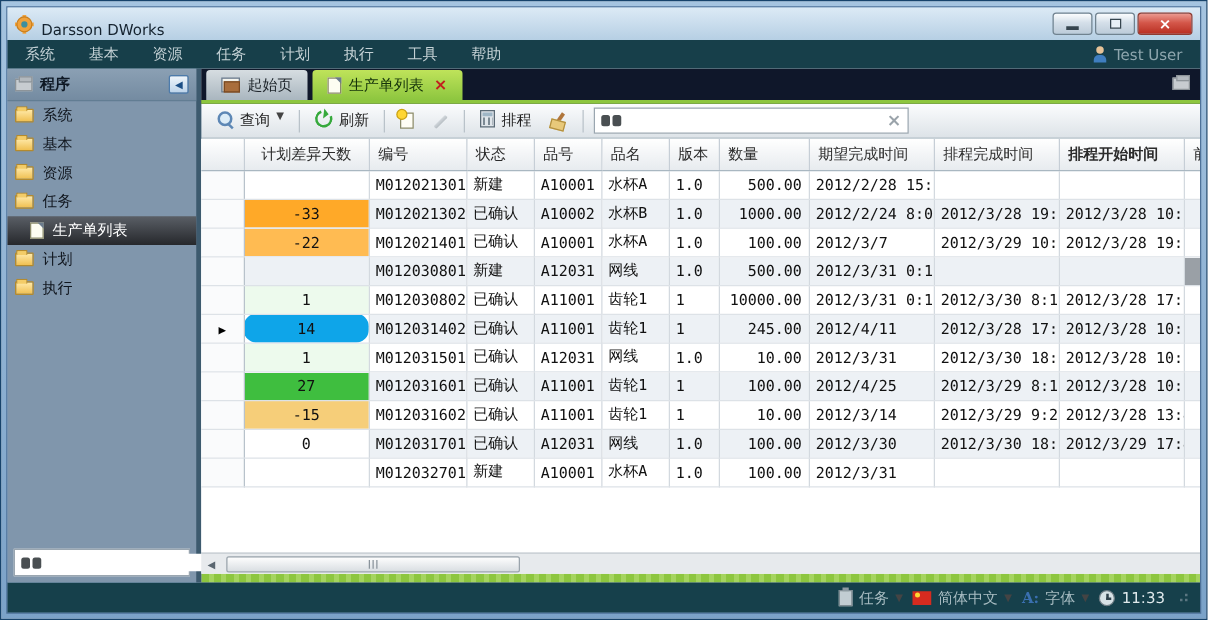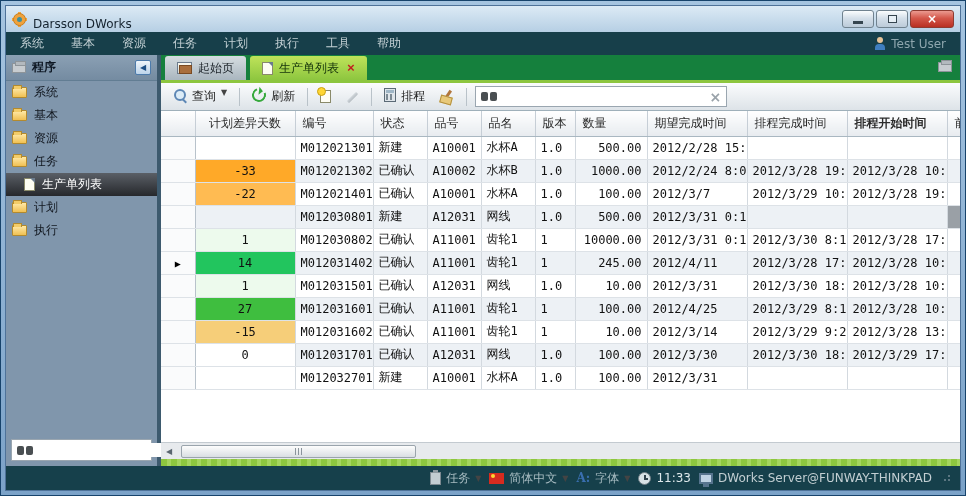--- a/index.html
+++ b/index.html
@@ -74,22 +74,22 @@
   .clear-x { color:#9aa3aa; font-weight:bold; font-size:14px; cursor:pointer; }
 
   
   .icon-binoc { position:relative; width:16px; height:11px; flex:none; }
   .icon-binoc:before, .icon-binoc:after { content:""; position:absolute; top:1px;
       width:7px; height:9px; background:#4a4f52; border-radius:2px; }
   .icon-binoc:before { left:0; } .icon-binoc:after { right:0; }
 
   
   .content { flex:1; display:flex; flex-direction:column; min-width:0; background:#fff; }
-  .tabstrip { height:28px; background:#15803d; display:flex; align-items:flex-end;
-              flex:none; border-bottom:3px solid #8dc63f; position:relative;font-family:Liberation Mono, monospace; }
+  .tabstrip { height:28px; background:#0f172a; display:flex; align-items:flex-end;
+              flex:none; border-bottom:3px solid #8dc63f; position:relative; }
   .tab { height:24px; display:flex; align-items:center; gap:6px; padding:0 12px;
          margin-left:4px; border-radius:3px 3px 0 0; cursor:pointer; font-size:12px; }
   .tab.inactive { background:linear-gradient(#d6dde1,#a9b6bf); color:#1d242a; }
   .tab.active { background:linear-gradient(#bfe35a,#8dc63f); color:#14320a; }
   .tab .close-x { color:#c21f1f; font-weight:bold; font-size:13px; margin-left:2px; }
   .icon-home { width:15px; height:12px; background:linear-gradient(#f7f7f0,#d8d8ce);
                border:1px solid #6b7b8c; position:relative; }
   .icon-home:before { content:""; position:absolute; left:1px; top:2px; width:11px; height:7px;
                background:#a96e3c; border:1px solid #7a4a22; }
   .tabstrip-corner { position:absolute; right:8px; top:7px; }
@@ -420,21 +420,21 @@
                   <td>齿轮1</td>
                   <td>1</td>
                   <td class="num">10000.00</td>
                   <td>2012/3/31 0:17</td>
                   <td>2012/3/30 8:15</td>
                   <td>2012/3/28 17:13</td>
                   <td></td>
                 </tr>
                 <tr class="even">
                   <td class="sel"><span class="icon-row-arrow">▶</span></td>
-                  <td class="ctr" style="background: #22c55e;">14</td>
+                  <td class="ctr" style="background: #0ea5e9; border-radius: 10px;">14</td>
                   <td>M012031402</td>
                   <td>已确认</td>
                   <td>A11001</td>
                   <td>齿轮1</td>
                   <td>1</td>
                   <td class="num">245.00</td>
                   <td>2012/4/11</td>
                   <td>2012/3/28 17:13</td>
                   <td>2012/3/28 10:52</td>
                   <td></td>
@@ -538,24 +538,20 @@
       </span>
       <span class="sb-item">
         <span class="icon-fontA">A:</span>
         <span>字体</span>
         <span class="caret">▼</span>
       </span>
       <span class="sb-item">
         <span class="icon-clock"></span>
         <span class="sb-time">11:33</span>
       </span>
-      <span class="sb-item">
-        <span class="icon-monitor"></span>
-        <span class="sb-server">DWorks Server@FUNWAY-THINKPAD</span>
-      </span>
       <span class="grip">
         <span>
             <i></i>
           </span>
           <span>
             <i></i>
             <i></i>
           </span>
       </span>
     </div>

